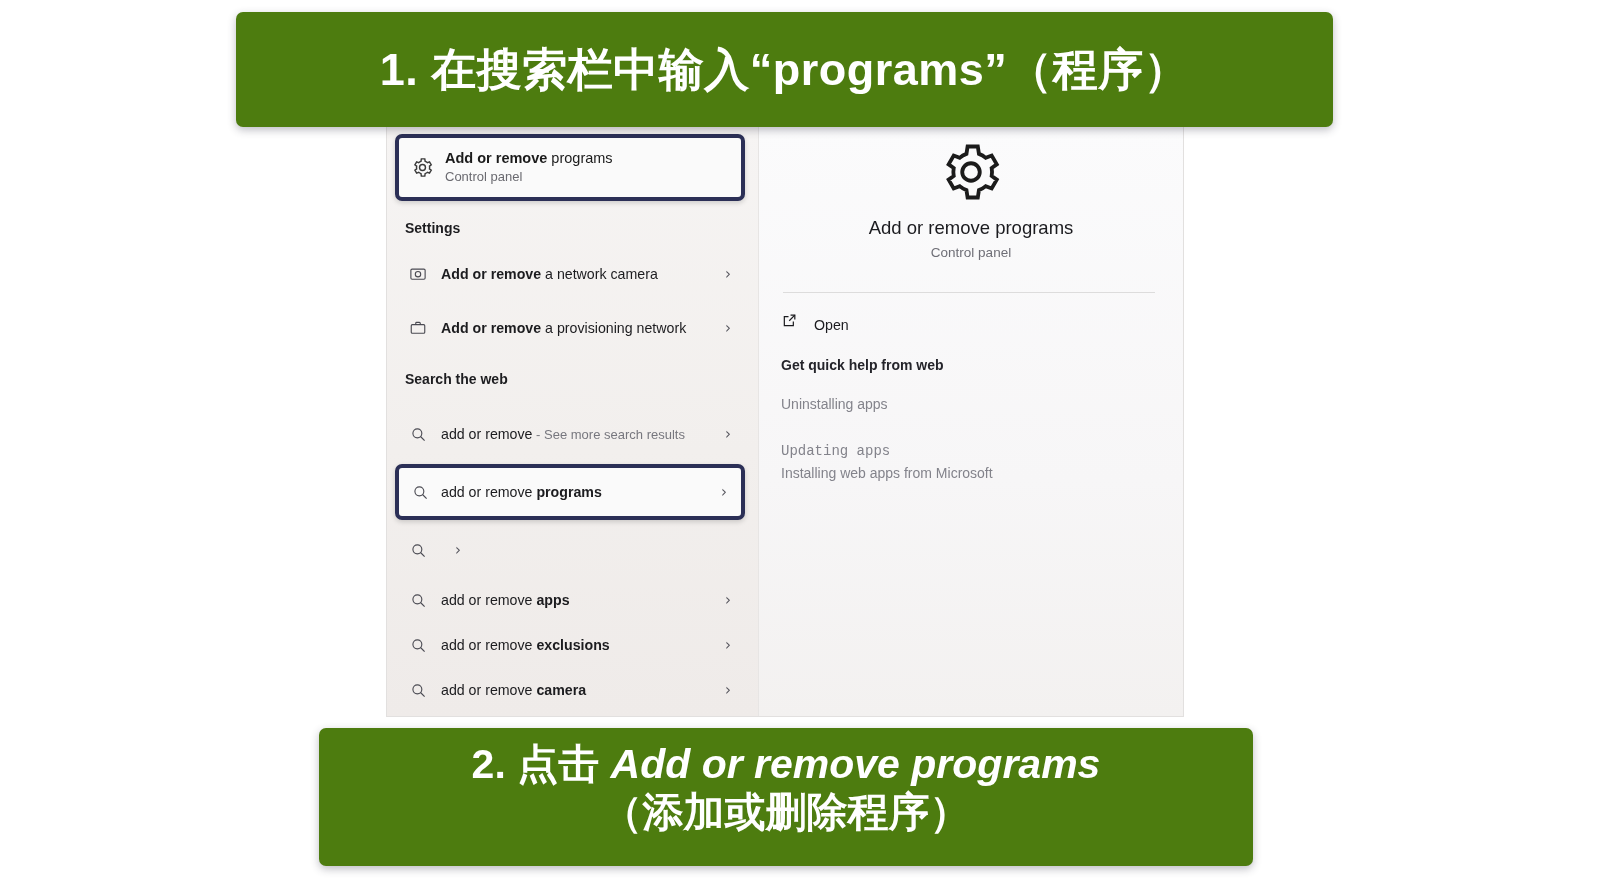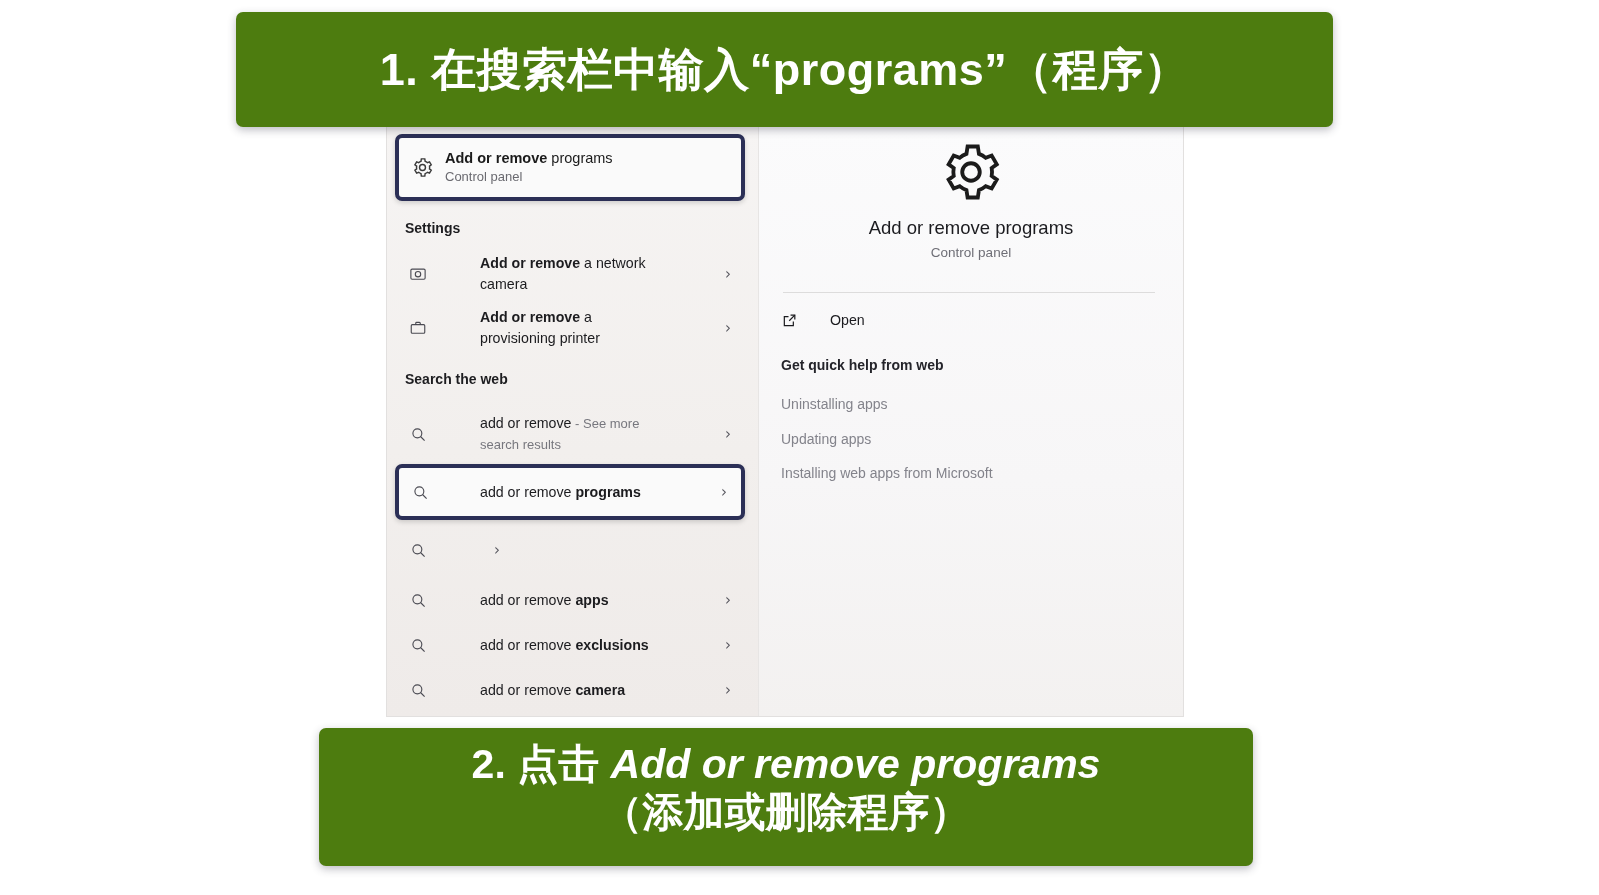--- a/index.html
+++ b/index.html
@@ -82,21 +82,20 @@
 
   
   .row {
     position: absolute;
     left: 8px;
     width: 350px;
     display: flex;
     align-items: center;
     box-sizing: border-box;
     border-radius: 5px;
-    gap: 39px;
   }
   .row .r-icon {
     flex: 0 0 46px;
     display: flex;
     align-items: center;
     justify-content: center;
     color: #4a4a52;
   }
   .row .r-label {
     flex: 1 1 auto;
@@ -153,22 +152,22 @@
     right: 28px;
     top: 166px;
     height: 1px;
     background: #dddcdc;
   }
   #open-action {
     position: absolute;
     left: 22px;
     top: 186px;
     display: flex;
-    align-items: flex-start;
-    gap: 32px;
+    align-items: flex-end;
+    gap: 16px;
     color: #1b1b1f;
   }
   #open-action .oa-label { font-size: 14.2px; }
   .help-heading {
     position: absolute;
     left: 22px;
     font-size: 14px;
     font-weight: 700;
     color: #24242a;
   }
@@ -264,21 +263,21 @@
       <div class="r-chevron">›</div>
     </div>
 
     <div class="row" style="top:176px;height:52px;">
       <div class="r-icon">
         <svg width="18" height="18" viewBox="0 0 24 24" fill="none" stroke="currentColor" stroke-width="1.5">
           <rect x="3" y="7.5" width="18" height="11.5" rx="1.4"></rect>
           <path d="M9 7.5V5.6a1.1 1.1 0 0 1 1.1-1.1h3.8A1.1 1.1 0 0 1 15 5.6v1.9"></path>
         </svg>
       </div>
-      <div class="r-label"><b>Add or remove</b><span> a provisioning printer</span></div>
+      <div class="r-label"><b>Add or remove</b><span> a provisioning network</span></div>
       <div class="r-chevron">›</div>
     </div>
 
     <div class="section-header" style="top:245px;">Search the web</div>
 
     <div class="row" style="top:282px;height:52px;">
       <div class="r-icon">
         <svg width="17" height="17" viewBox="0 0 24 24" fill="none" stroke="currentColor" stroke-width="1.6">
           <circle cx="10.4" cy="10.4" r="6.3"></circle>
           <path d="M15.2 15.2 L20.6 20.6"></path>
@@ -363,21 +362,21 @@
           <path d="M13.5 4.5H19.5V10.5"></path>
           <path d="M19.5 4.5 L11.6 12.4"></path>
           <path d="M17.4 13.4V19.3H4.7V6.6H10.6"></path>
         </svg>
       </span>
       <span class="oa-label">Open</span>
     </div>
 
     <div class="help-heading" style="top:231px;">Get quick help from web</div>
     <div class="help-link" style="top:270px;">Uninstalling apps</div>
-    <div class="help-link" style="top:305px;">Updating apps</div>
+    <div class="help-link" style="top:317px;font-family:Liberation Mono, monospace;">Updating apps</div>
     <div class="help-link" style="top:339px;">Installing web apps from Microsoft</div>
   </div>
 </div>
 
 <div class="banner" id="banner-top">
   <div class="line">1.  在搜索栏中输入“programs”（程序）</div>
 </div>
 
 <div class="banner" id="banner-bottom">
   <div class="line1"><span>2. 点击 </span><span class="en">Add or remove programs</span></div>

